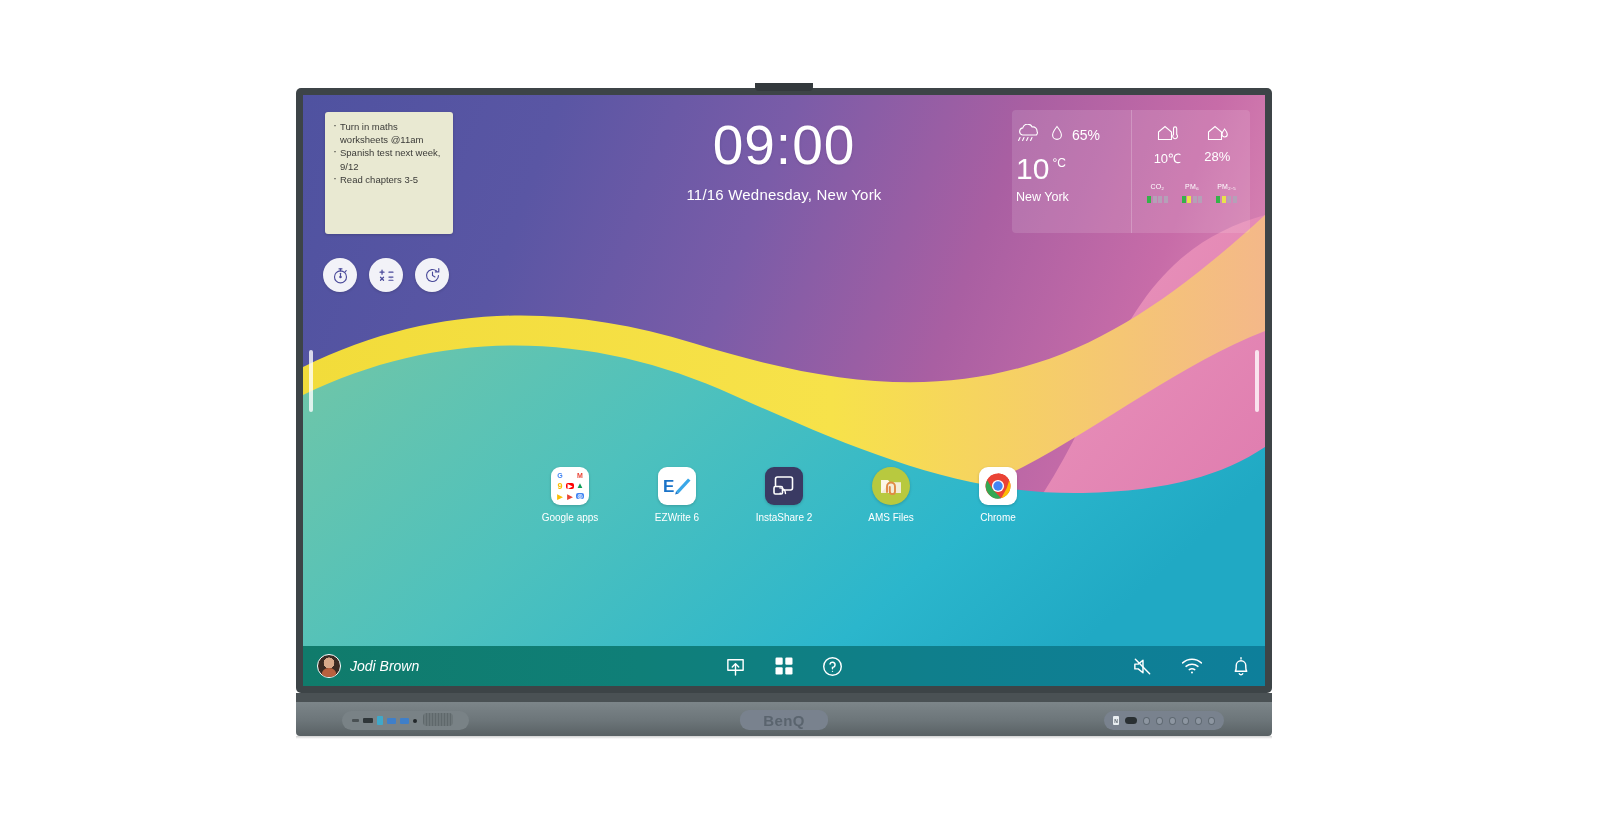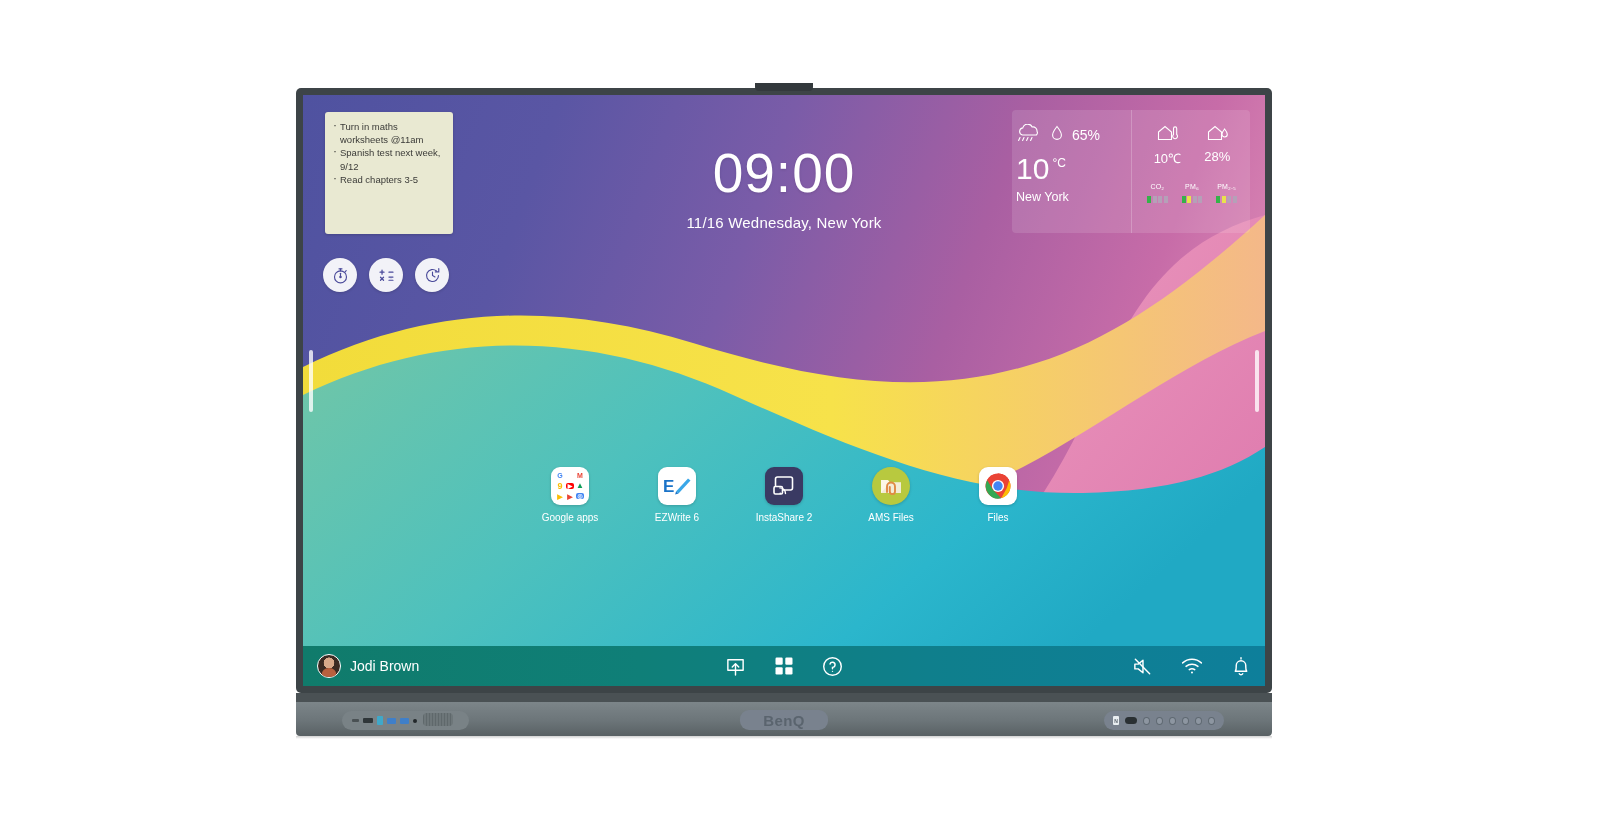--- a/index.html
+++ b/index.html
@@ -81,21 +81,20 @@
     font-size: 12px;
     color: #3b3b38;
   }
 
   
   #clock-block {
     position: absolute;
     left: 0; right: 0; top: 18px;
     text-align: center;
     color: #fff;
-    margin-top: 28px;
   }
   #clock-time {
     font-size: 55px;
     font-weight: 300;
     letter-spacing: 1px;
     line-height: 64px;
     text-shadow: 0 1px 3px rgba(0,0,0,0.12);
   }
   #clock-date {
     font-size: 15px;
@@ -230,20 +229,21 @@
   }
 
   
   #taskbar {
     position: absolute;
     left: 0; right: 0; bottom: 0;
     height: 40px;
     background: linear-gradient(90deg, #107b6b 0%, #0f7f78 35%, #0f7f8c 65%, #0e7f9b 100%);
     display: flex; align-items: center;
     padding: 0 14px;
+    font-style: italic;
   }
   #taskbar-user { display: flex; align-items: center; gap: 9px; }
   #avatar {
     width: 24px; height: 24px;
     border-radius: 50%;
     background: radial-gradient(circle at 50% 36%, #d8a98a 0 30%, #3b2a22 31% 100%);
     border: 1.4px solid #ffffff;
     overflow: hidden;
     position: relative;
   }
@@ -564,21 +564,21 @@
           <svg width="28" height="28" viewBox="0 0 28 28">
             <circle cx="14" cy="14" r="12.5" fill="#ea4335"></circle>
             <path d="M14 1.5 A12.5 12.5 0 0 1 25.2 8.5 L14 8.5 Z" fill="#ea4335"></path>
             <path d="M25.2 8.5 A12.5 12.5 0 0 1 17.2 26.2 L22.8 16 Z" fill="#fbbc05"></path>
             <path d="M17.2 26.2 A12.5 12.5 0 0 1 3.3 8.1 L9 17.8 Z" fill="#34a853"></path>
             <path d="M3.3 8.1 A12.5 12.5 0 0 1 25.2 8.5 L14 8.5 A5.5 5.5 0 0 0 9 17.8 Z" fill="#ea4335"></path>
             <circle cx="14" cy="14" r="6.1" fill="#ffffff"></circle>
             <circle cx="14" cy="14" r="4.7" fill="#4285f4"></circle>
           </svg>
         </div>
-        <div class="app-label">Files</div>
+        <div class="app-label">Chrome</div>
       </div>
     </div>
 
     <div id="taskbar">
       <div id="taskbar-user">
         <div id="avatar"></div>
         <span id="username">Jodi Brown</span>
       </div>
 
       <div id="taskbar-center">

